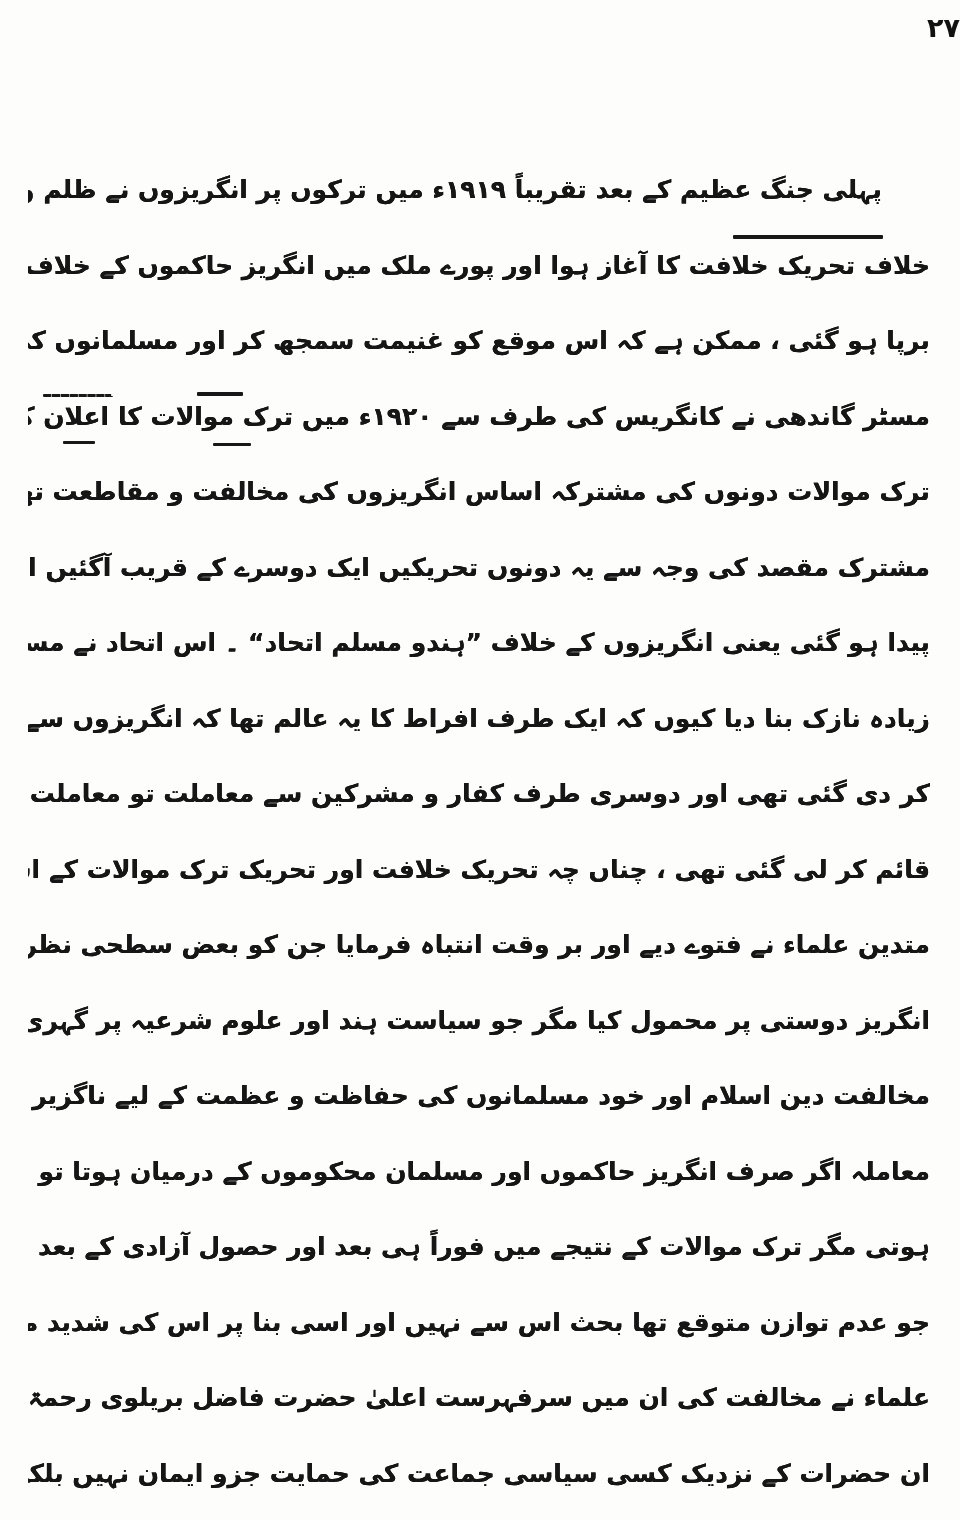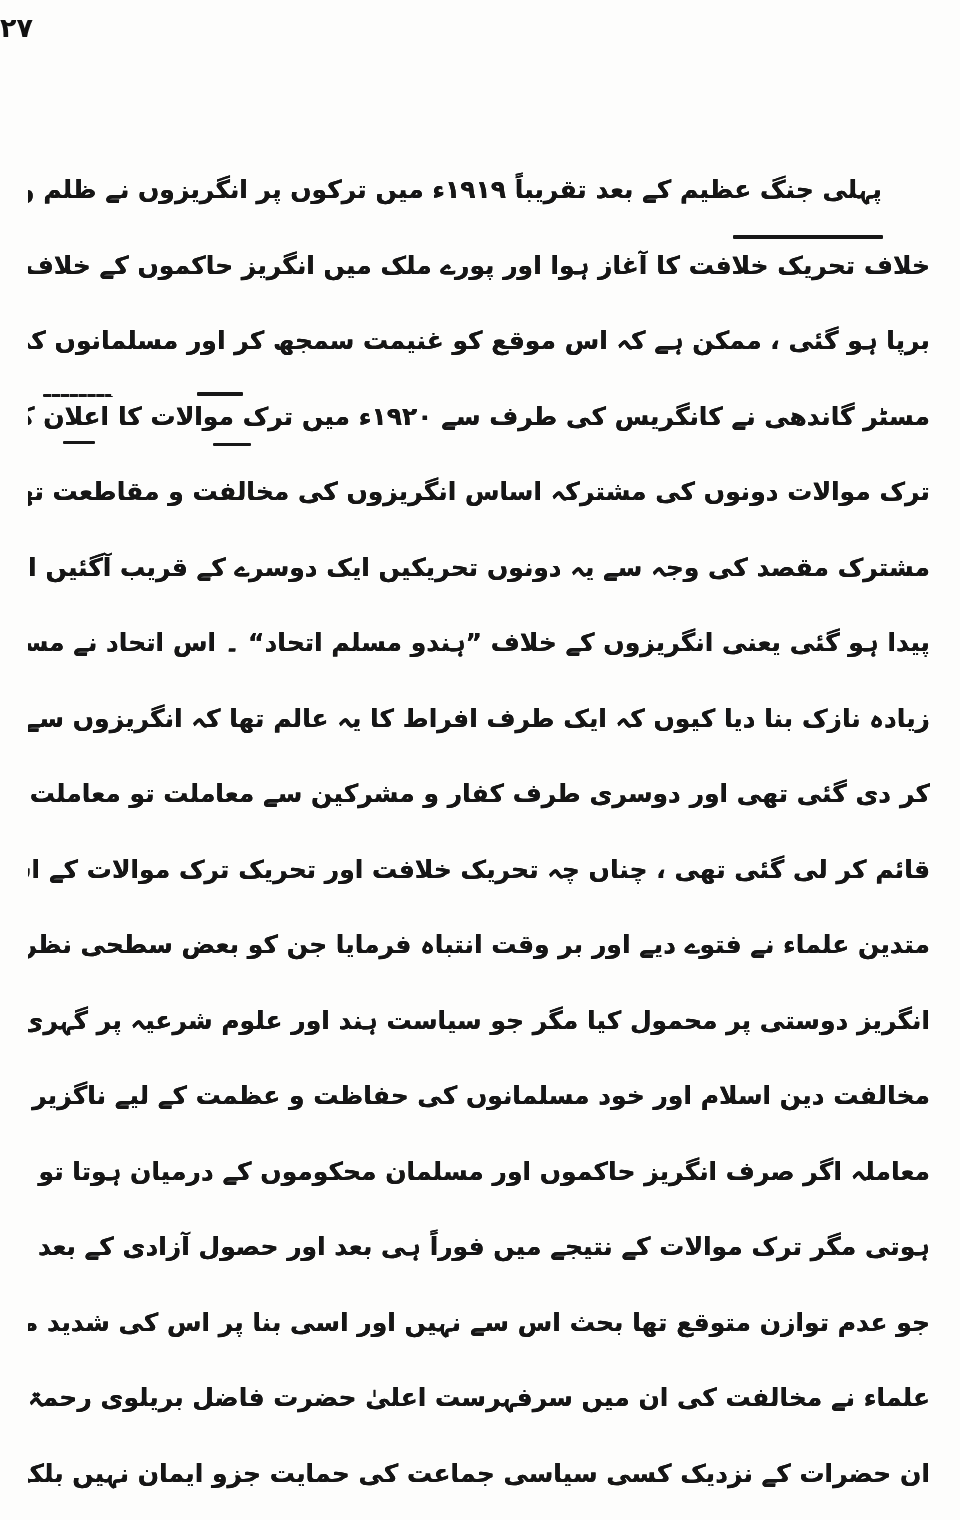--- a/index.html
+++ b/index.html
@@ -13,21 +13,21 @@
     background: #fdfdfc;
     font-family: "DejaVu Sans", sans-serif;
     color: #141414;
     overflow: hidden;
   }
   .page-number {
     position: absolute;
     top: 12px;
     left: 0;
     right: 0;
-    text-align: left;
+    text-align: right;
     font-size: 27px;
     font-weight: bold;
     letter-spacing: 2px;
     color: #111;
   }
   .text-block {
     position: absolute;
     top: 152px;
     right: 30px;
     left: 28px;

